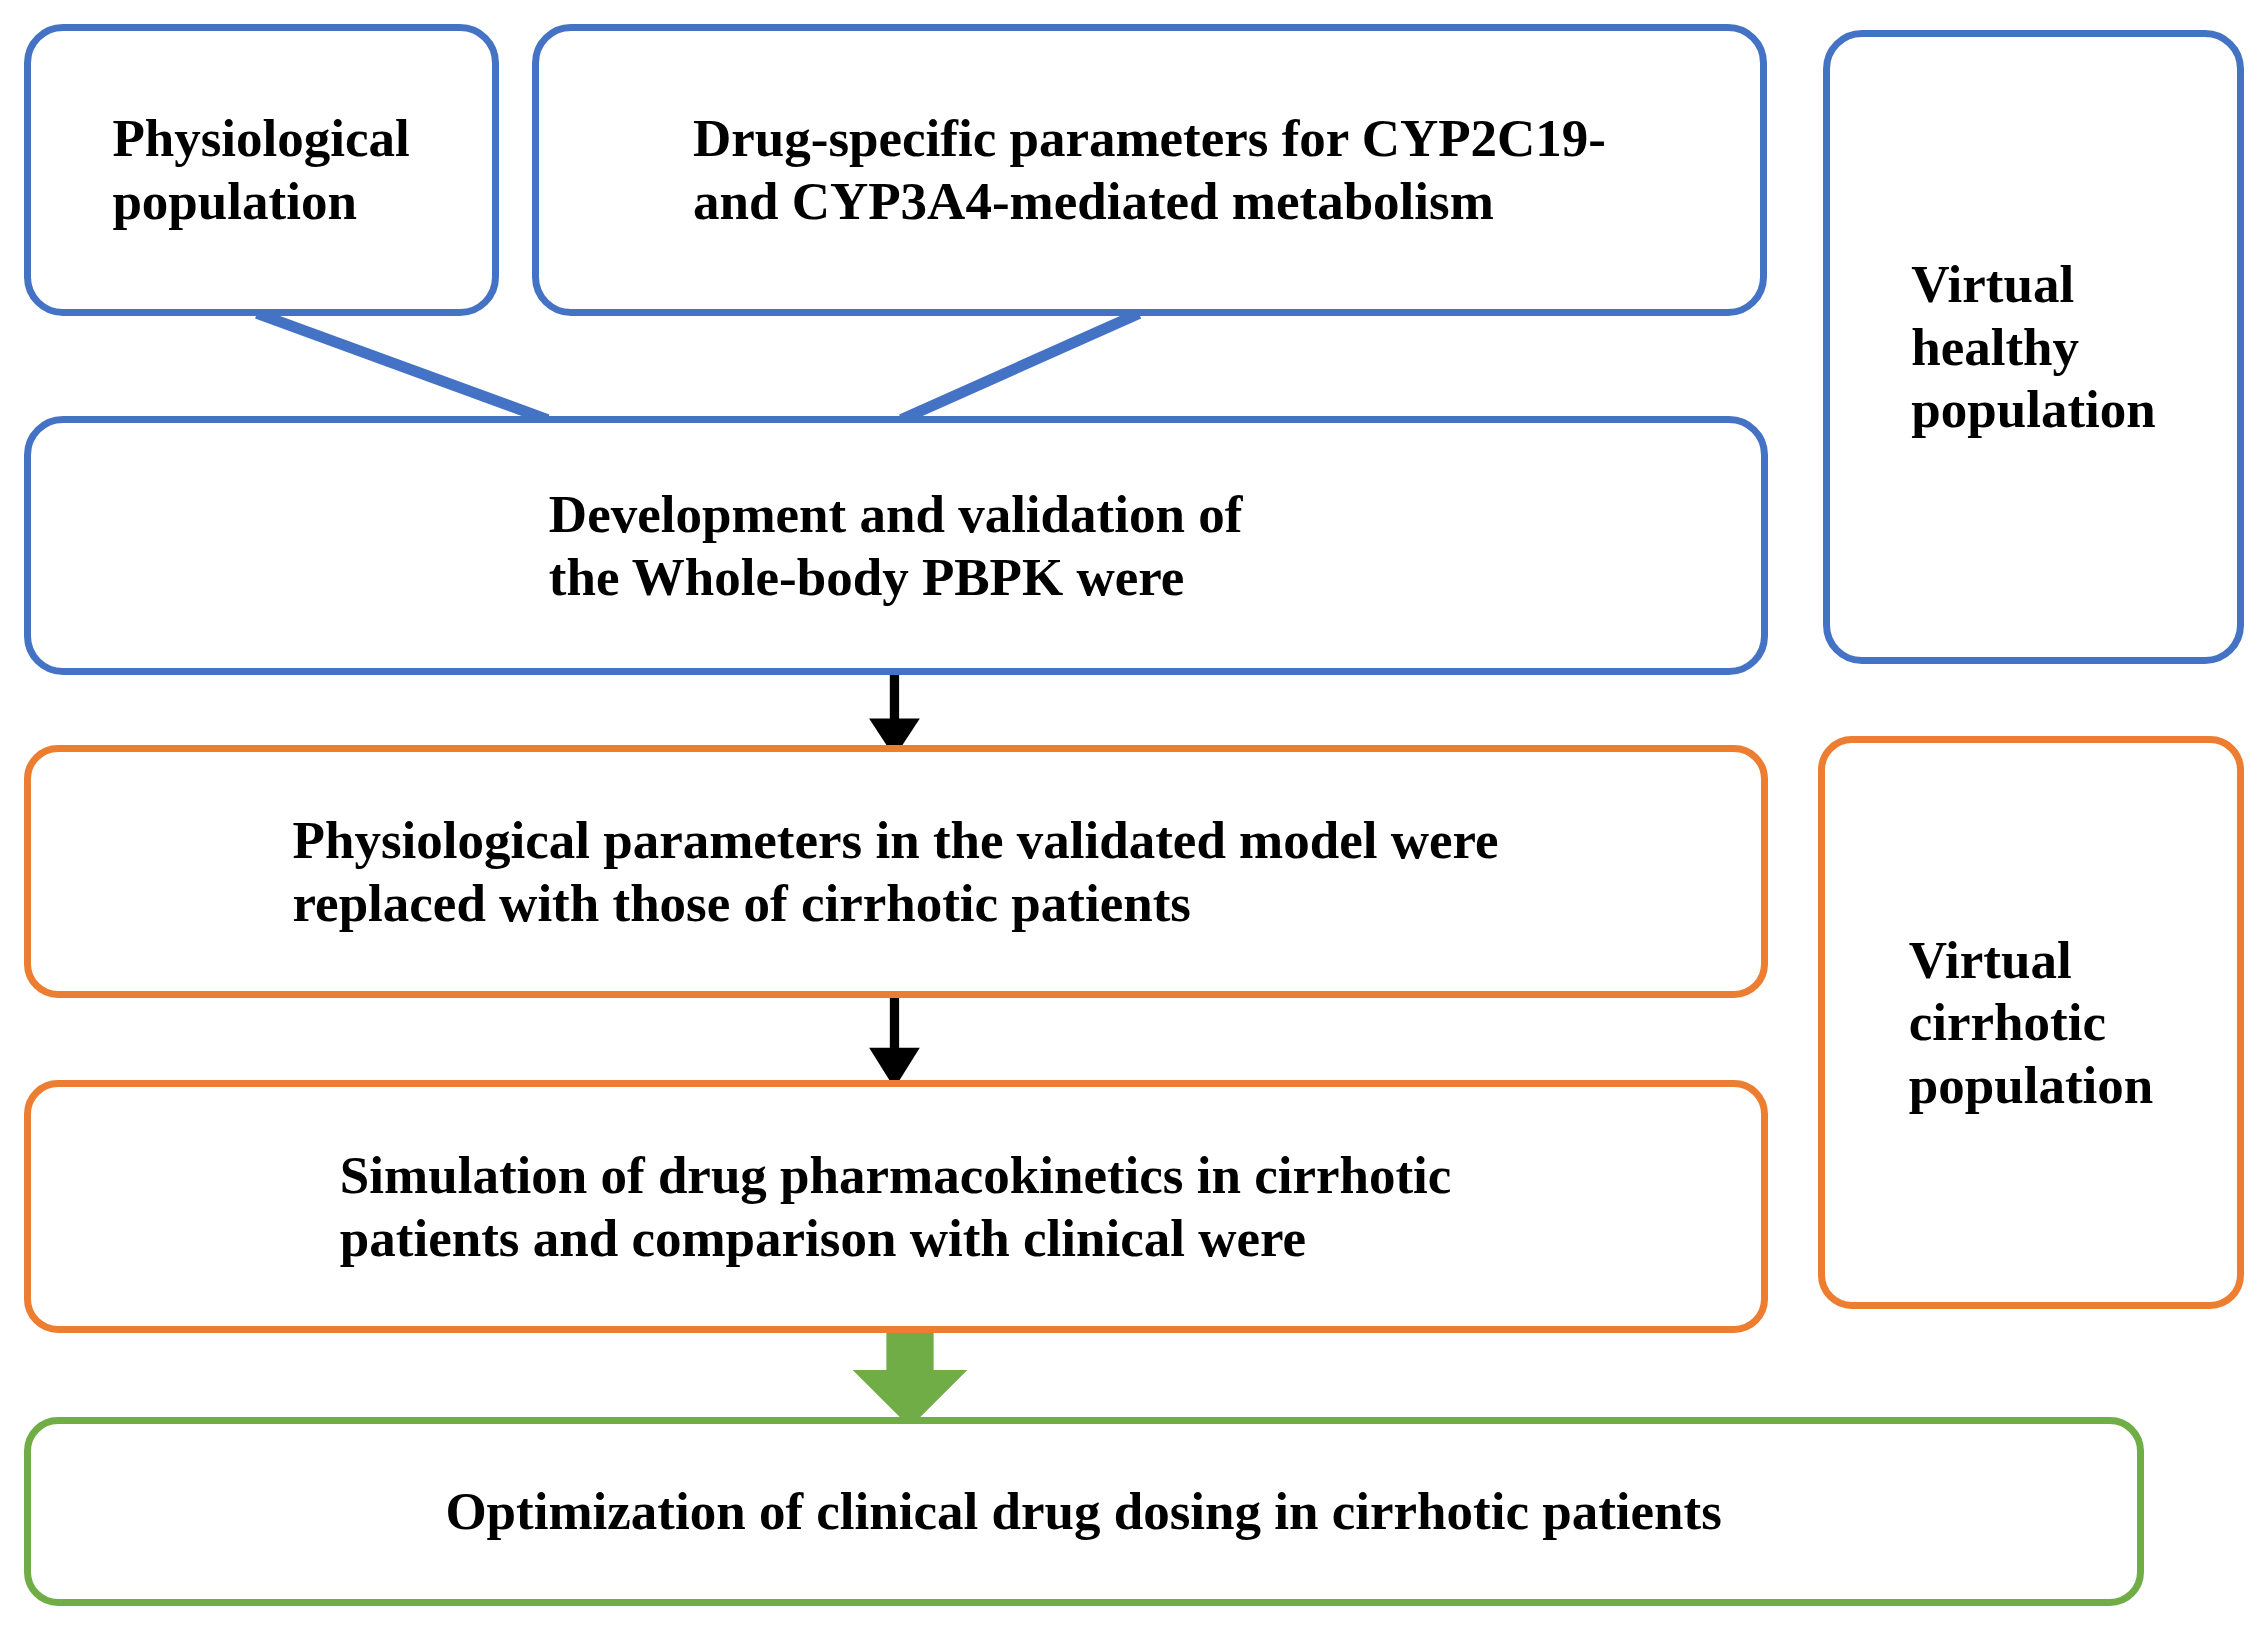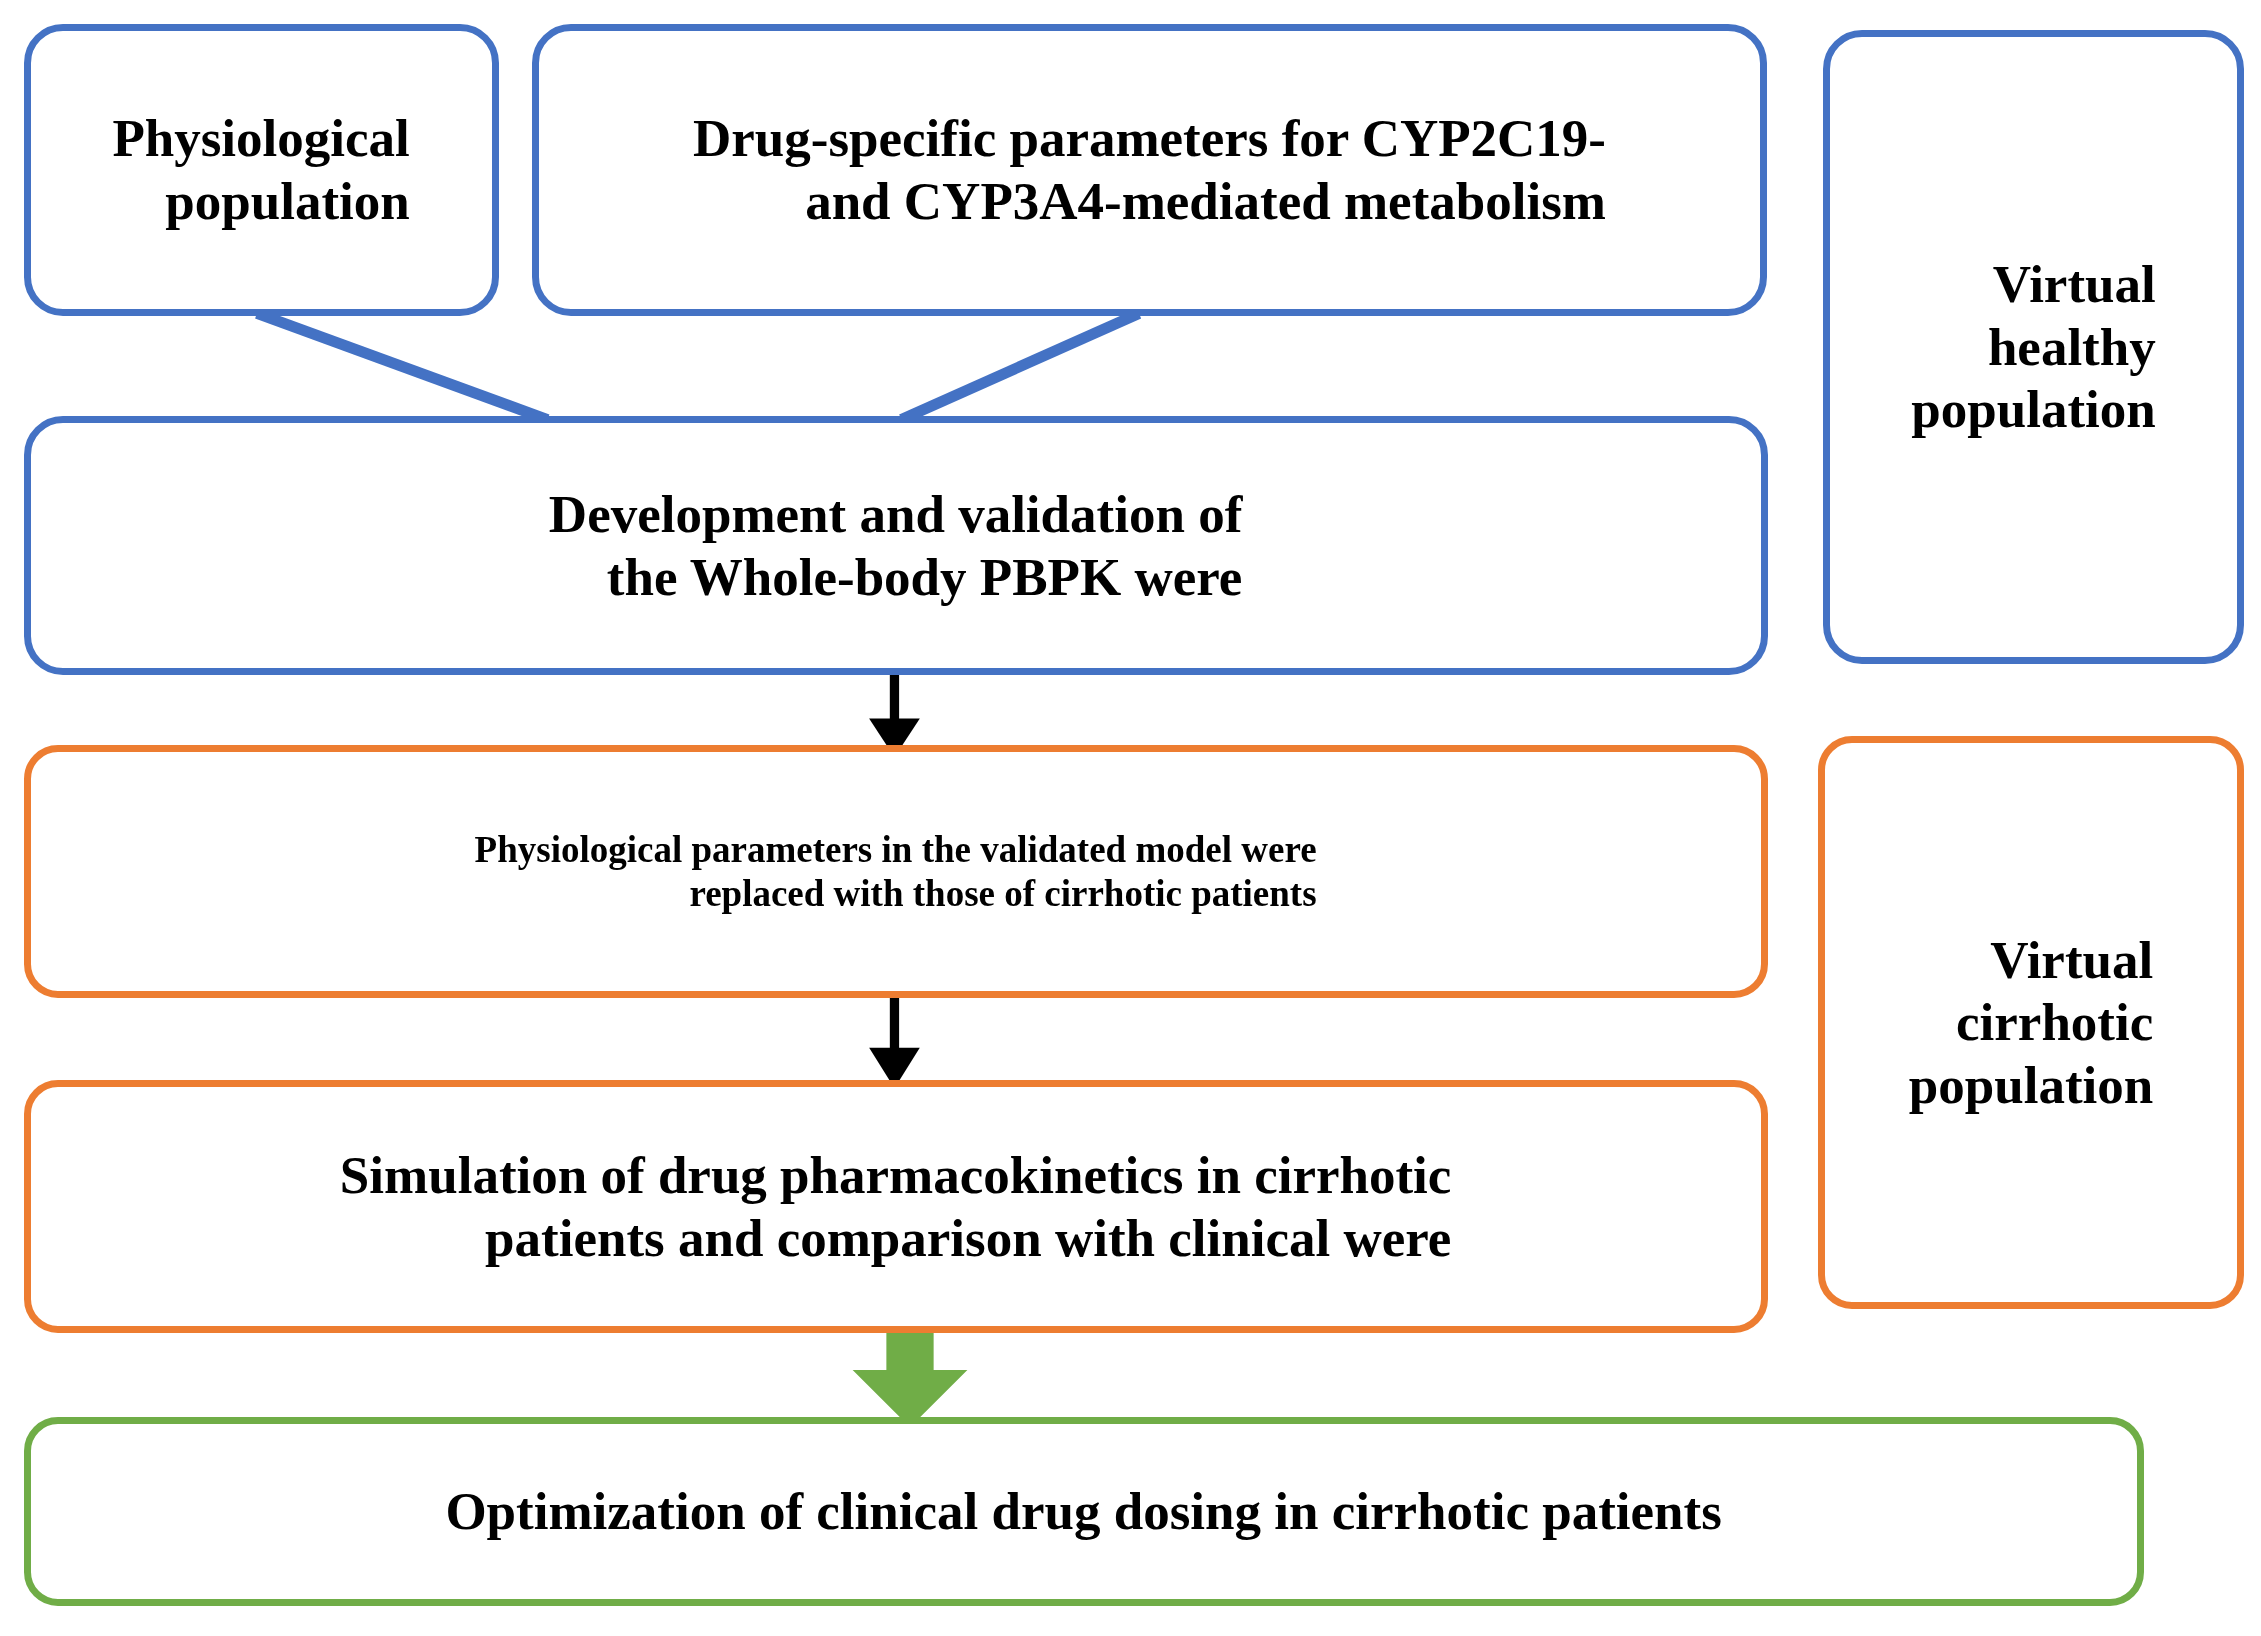--- a/index.html
+++ b/index.html
@@ -15,39 +15,39 @@
     overflow: hidden;
     font-family: "Liberation Serif", "DejaVu Serif", serif;
   }
   .node {
     position: absolute;
     box-sizing: border-box;
     background: #ffffff;
     display: flex;
     align-items: center;
     justify-content: center;
-    text-align: right;
+    text-align: left;
     color: #000000;
     font-weight: bold;
     line-height: 1.18;
     z-index: 3;
   }
   .blue   { border: 7.6px solid #4472C4; }
   .orange { border: 7.6px solid #ED7D31; }
   .green  { border: 7.6px solid #70AD47; }
 
   .r-lg { border-radius: 39px; }
   .r-md { border-radius: 34px; }
 
   
   #n-phys-params      { left: 23.6px;   top: 23.6px;   width: 475px;  height: 292px;  font-size: 53px; padding: 0 25px; }
   #n-drug-params      { left: 532px;  top: 23.6px;   width: 1235px; height: 292px;  font-size: 53px; padding: 0 29px; }
   #n-virtual-healthy  { left: 1823px; top: 30px;   width: 421px;  height: 634px;  font-size: 53px; padding: 0 20px; }
   #n-development      { left: 23.6px;   top: 416px;  width: 1744px; height: 259px;  font-size: 53px; padding: 0 18px; }
-  #n-replace-params   { left: 23.6px;   top: 745px;  width: 1744px; height: 253px;  font-size: 37px; padding: 0 47px; }
+  #n-replace-params   { left: 23.6px;   top: 745px;  width: 1744px; height: 253px;  font-size: 53px; padding: 0 47px; }
   #n-virtual-cirrhotic{ left: 1818px; top: 736px;  width: 426px;  height: 573px;  font-size: 53px; padding: 0 20px; }
   #n-simulation       { left: 23.6px;   top: 1080px; width: 1744px; height: 253px;  font-size: 53px; padding: 4px 47px; }
   #n-optimization     { left: 23.6px;   top: 1417px; width: 2120px; height: 189px;  font-size: 53px; padding: 0 26px; }
 
   
   .conn-svg {
     position: absolute;
     left: 0;
     top: 0;
     width: 2261px;

